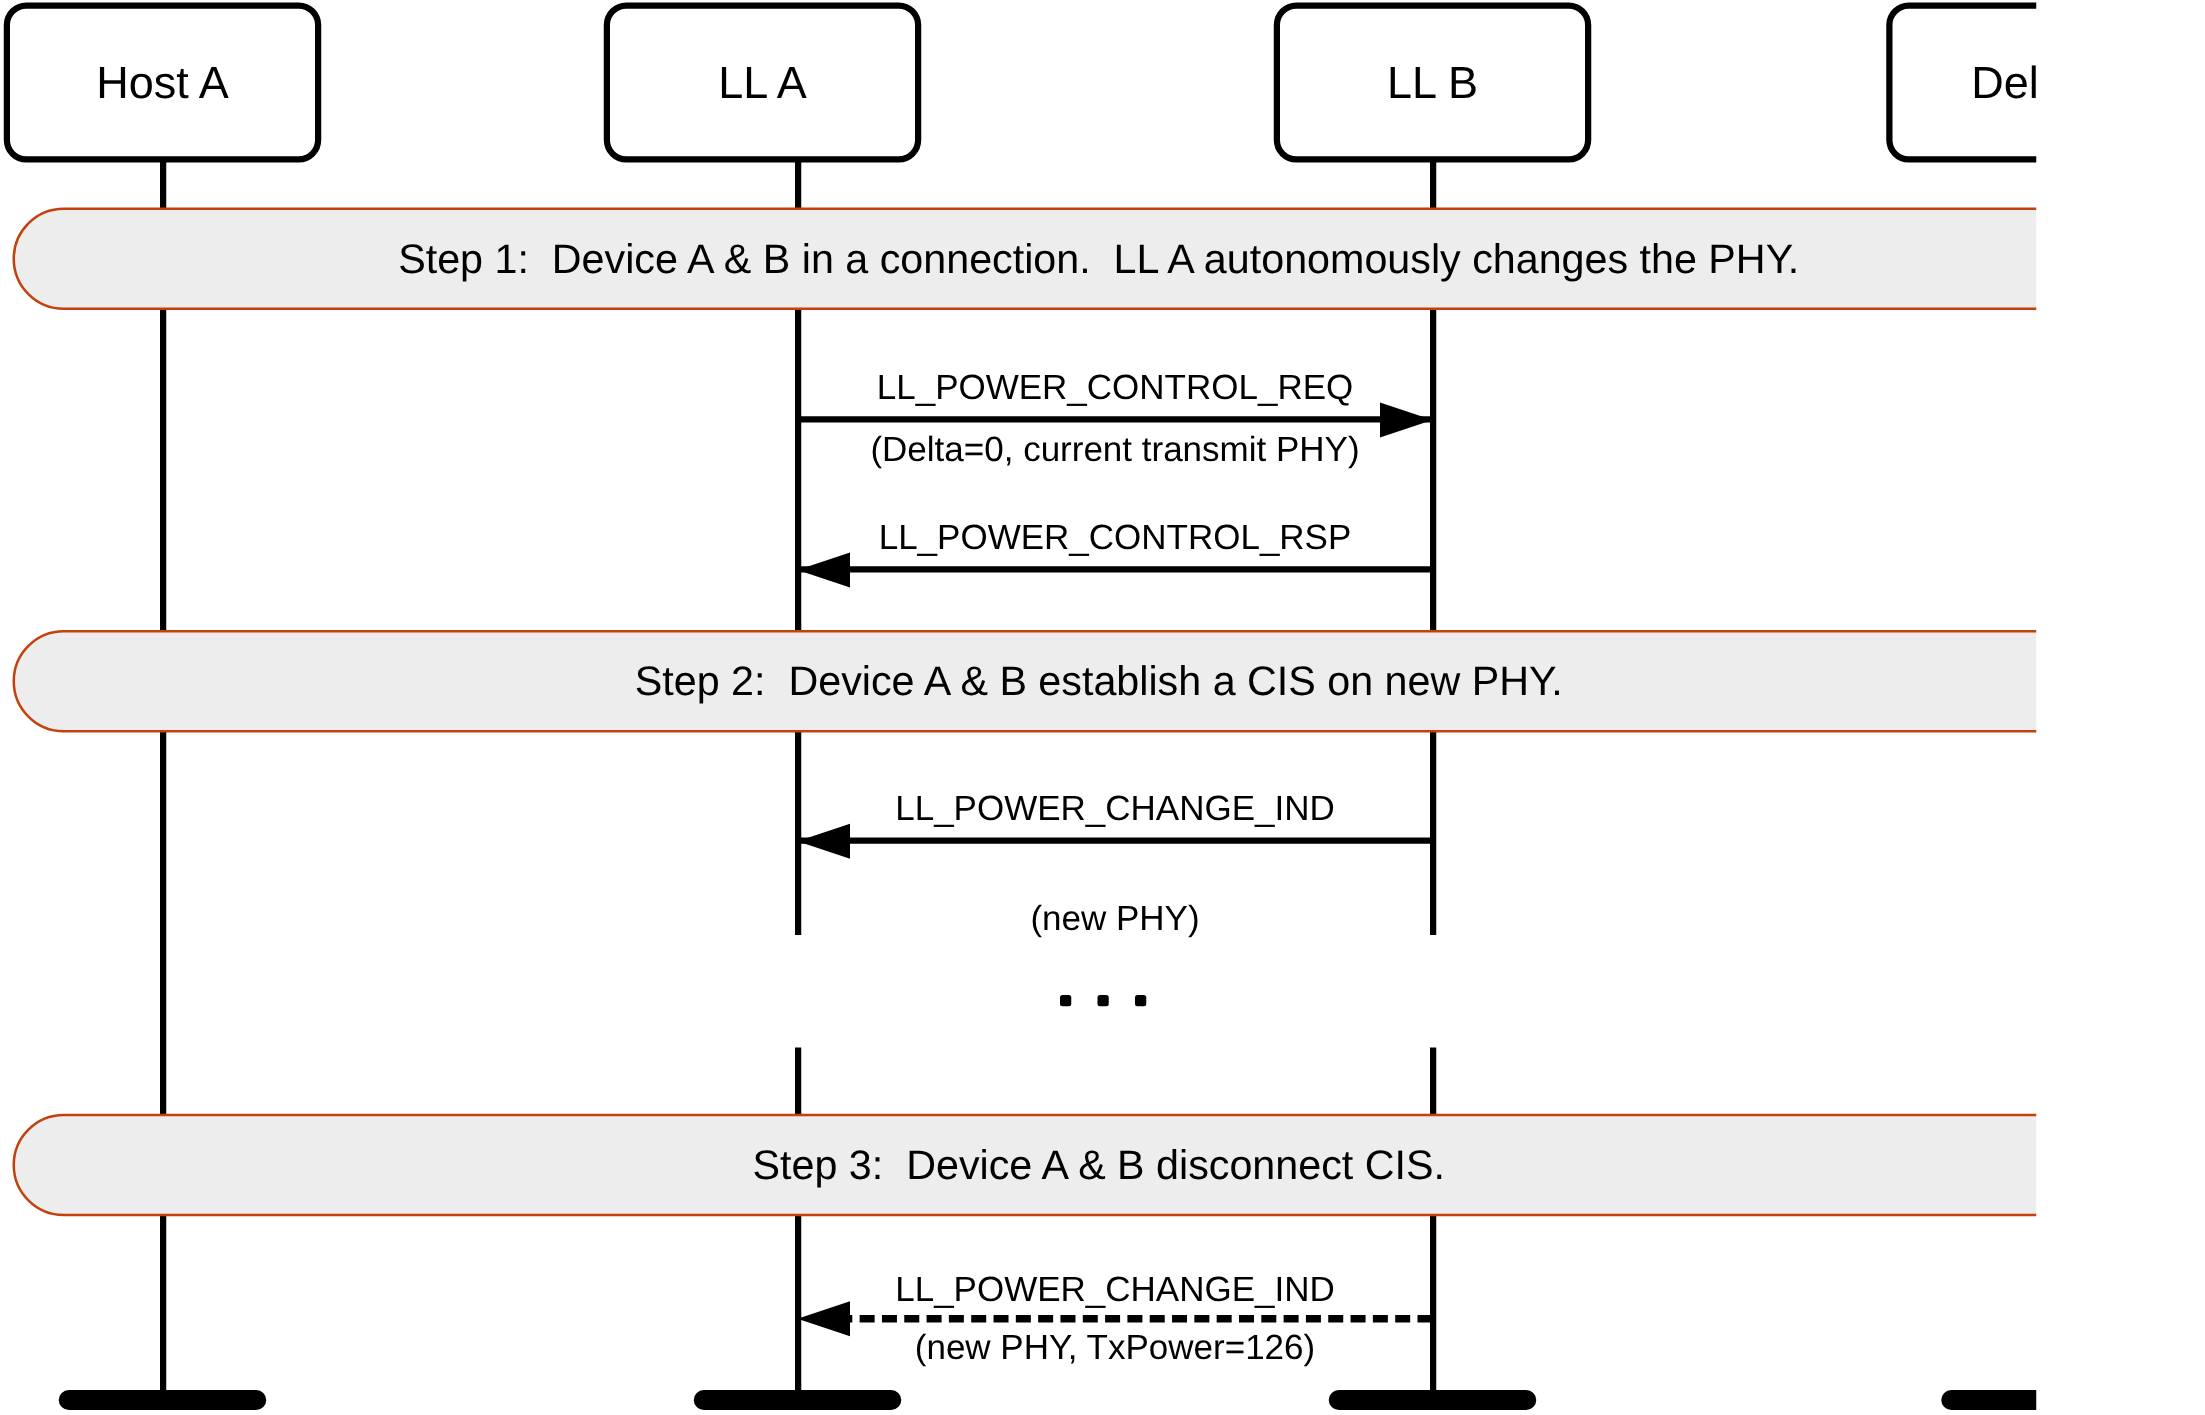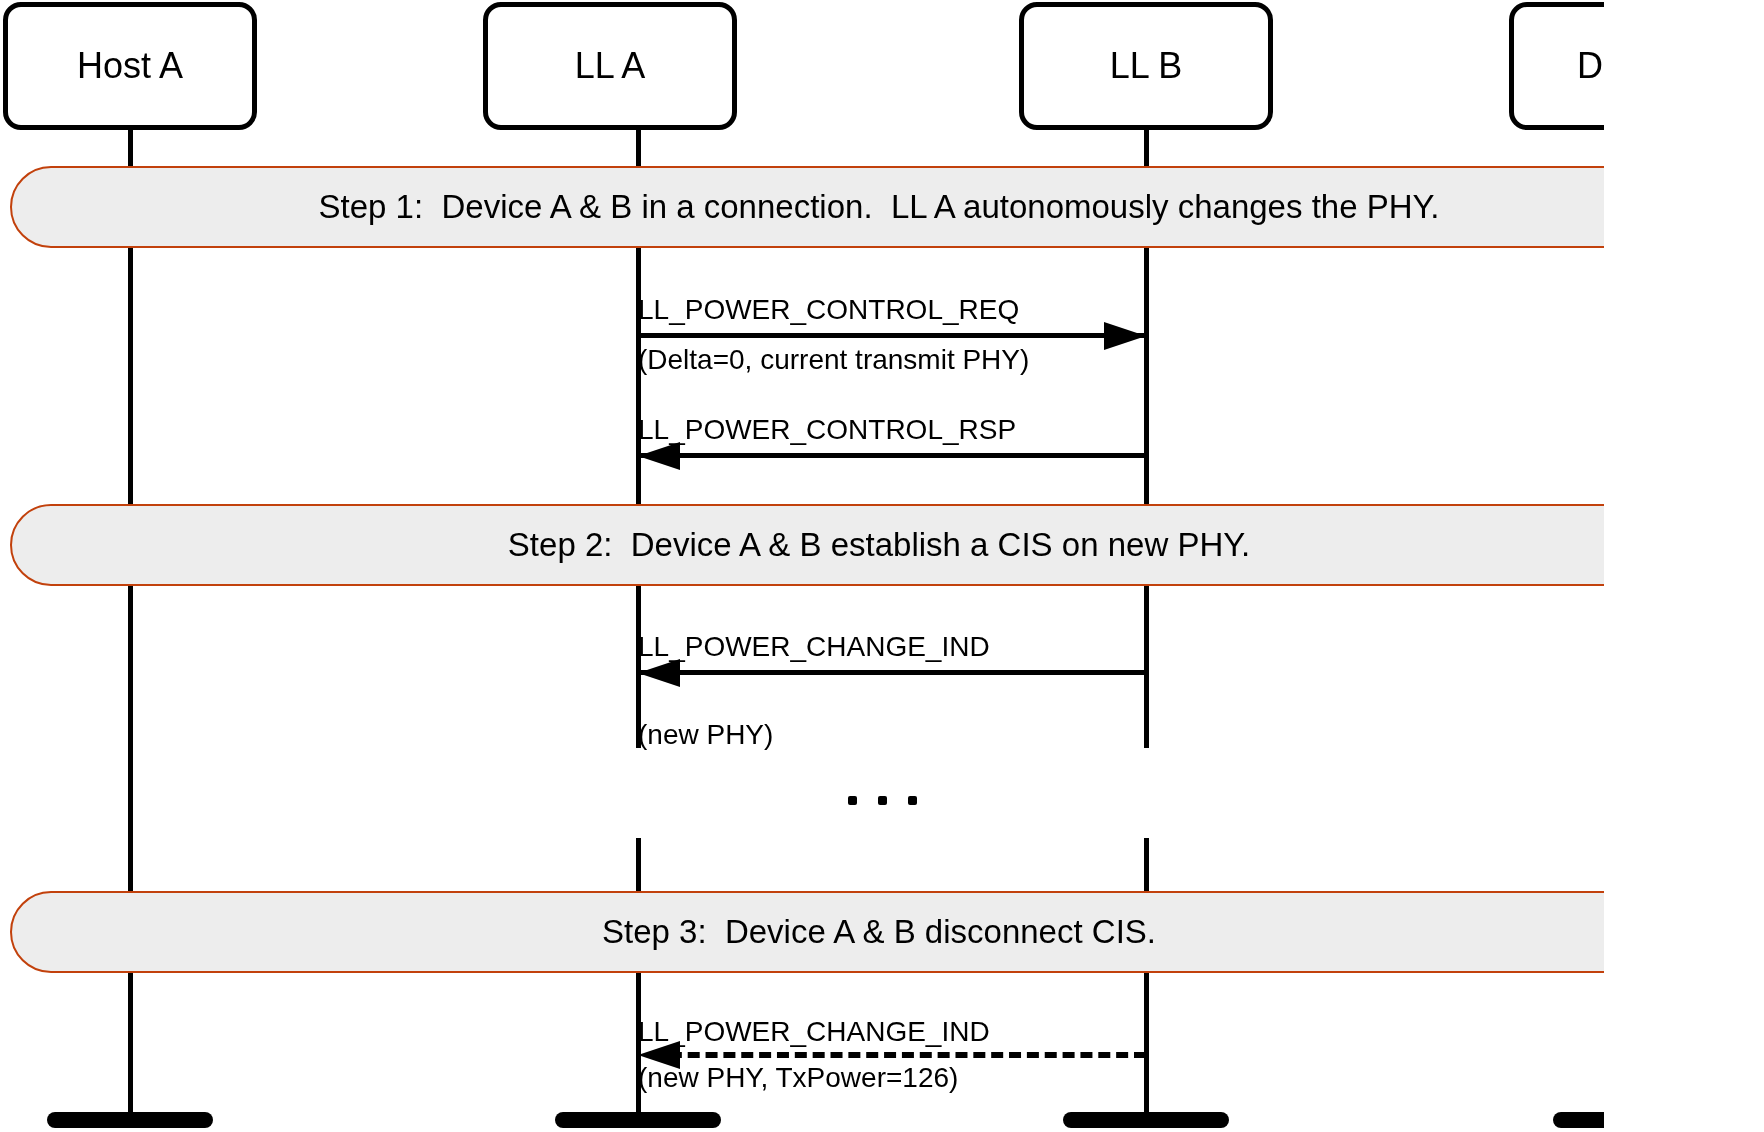--- a/index.html
+++ b/index.html
@@ -4,20 +4,21 @@
 <style>
   html, body { margin: 0; padding: 0; background: #ffffff; }
   .diagram {
     position: relative;
     width: 1604px;
     height: 1132px;
     background: #ffffff;
     font-family: "Liberation Sans", sans-serif;
     color: #000000;
     overflow: hidden;
+    padding-left: 25px;
   }
   .vline { position: absolute; width: 5px; background: #000000; }
   .actor-box {
     position: absolute;
     top: 2px;
     width: 244px;
     height: 118px;
     background: #ffffff;
     border: 5px solid #000000;
     border-radius: 18px;
@@ -39,21 +40,21 @@
     align-items: center;
     justify-content: center;
     font-size: 33px;
     white-space: pre;
     z-index: 2;
   }
   .msg-label, .msg-param {
     position: absolute;
     left: 638px;
     width: 508px;
-    text-align: left;
+    text-align: center;
     font-size: 28px;
     white-space: pre;
     z-index: 2;
   }
   .hline { position: absolute; height: 5px; background: #000000; z-index: 1; }
   .hline-dashed {
     position: absolute;
     height: 0;
     border-top: 6px dashed #000000;
     z-index: 1;

